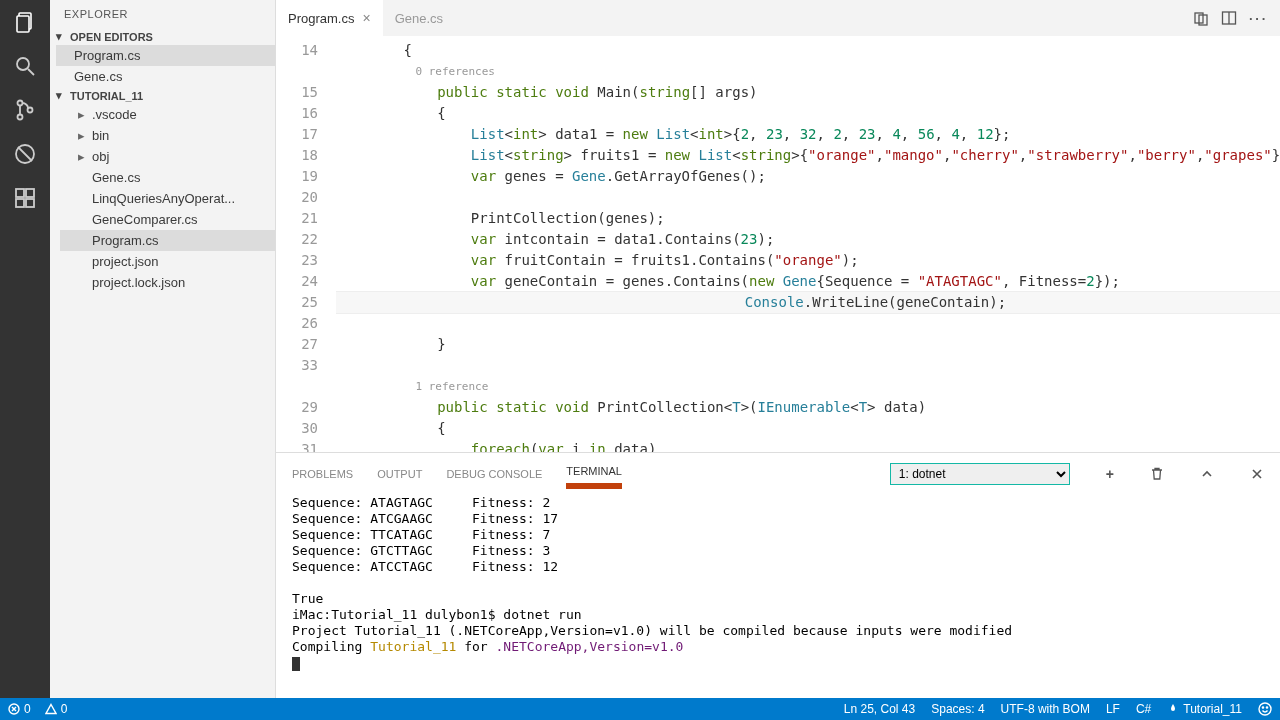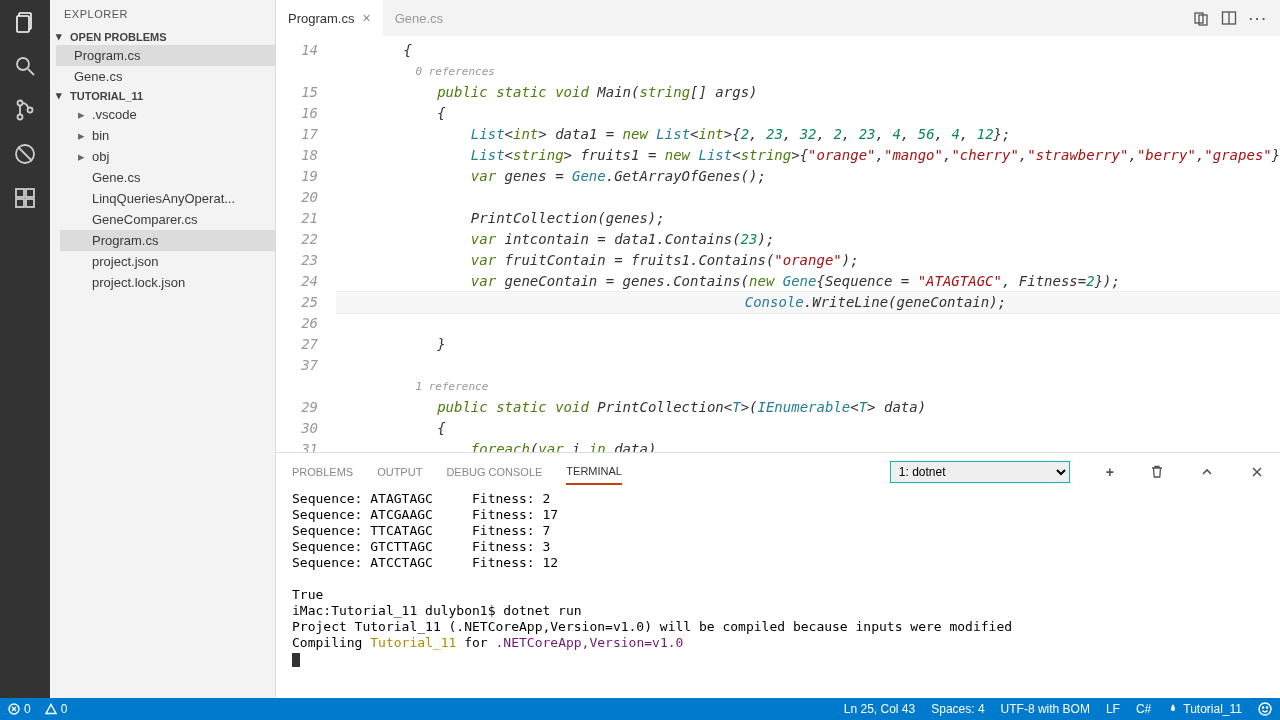--- a/index.html
+++ b/index.html
@@ -56,21 +56,21 @@
 }
 .tab {
   display: flex; align-items: center; padding: 0 12px; gap: 8px;
   font-size: 13px; color: #999; cursor: pointer;
 }
 .tab.active { background: #fff; color: #333; }
 .tab .close { color: #888; font-size: 14px; }
 .tab-actions { margin-left: auto; display: flex; align-items: center; gap: 12px; padding: 0 12px; color: #555; }
 
 
-.code-container { flex: 1; display: flex; overflow: hidden; background: #fff; font-style: italic; }
+.code-container { flex: 1; display: flex; overflow: hidden; background: #fff; }
 .gutter {
   width: 60px; text-align: right; padding-right: 18px;
   font-family: Menlo, Consolas, monospace; font-size: 14px;
   color: #999; line-height: 21px; padding-top: 4px;
 }
 .gutter .ln { height: 21px; }
 .code {
   flex: 1; font-family: Menlo, Consolas, monospace; font-size: 14px;
   line-height: 21px; white-space: pre; padding-top: 4px;
   overflow: hidden;
@@ -87,21 +87,21 @@
 
 .panel {
   height: 246px; border-top: 1px solid #ddd; background: #fff;
   display: flex; flex-direction: column;
 }
 .panel-tabs {
   display: flex; align-items: center; padding: 6px 16px 0 16px;
   gap: 24px; font-size: 11px; color: #888;
 }
 .panel-tabs .ptab { cursor: pointer; padding: 6px 0; }
-.panel-tabs .ptab.active { color: #333; border-bottom: 2px solid #c2410c; }
+.panel-tabs .ptab.active { color: #333; border-bottom: 6px solid #c2410c; }
 .panel-tabs .spacer { flex: 1; }
 .panel-tabs select {
   font-size: 12px; border: 1px solid #14b8a6; padding: 2px 4px; width: 180px;
 }
 .panel-tabs .picon { color: #555; cursor: pointer; font-size: 14px; }
 .terminal {
   flex: 1; font-family: Menlo, Consolas, monospace; font-size: 13px;
   line-height: 16px; padding: 6px 16px; white-space: pre; color: #000;
   overflow: hidden;
 }
@@ -159,21 +159,21 @@
           <rect x="3" y="13" width="8" height="8"></rect>
           <rect x="13" y="13" width="8" height="8"></rect>
         </svg>
     </div>
   </div>
 
   <div class="sidebar">
     <div class="sidebar-title">EXPLORER</div>
     <div class="section-header">
       <span class="chev">▾</span>
-      <span>OPEN PROBLEMS</span>
+      <span>OPEN EDITORS</span>
     </div>
     <div class="tree" id="open-editors-tree">
         <div class="tree-item selected">Program.cs</div>
         <div class="tree-item">Gene.cs</div>
       </div>
     <div class="section-header">
       <span class="chev">▾</span>
       <span>TUTORIAL_11</span>
     </div>
     <div class="tree nested" id="project-tree">
@@ -254,21 +254,21 @@
           <div class="ln">18</div>
           <div class="ln">19</div>
           <div class="ln">20</div>
           <div class="ln">21</div>
           <div class="ln">22</div>
           <div class="ln">23</div>
           <div class="ln">24</div>
           <div class="ln">25</div>
           <div class="ln">26</div>
           <div class="ln">27</div>
-          <div class="ln">37</div>
+          <div class="ln">33</div>
           <div class="ln"></div>
           <div class="ln">29</div>
           <div class="ln">30</div>
           <div class="ln">31</div>
           <div class="ln">32</div>
         </div>
       <div class="code" id="code"><div class="line">        {</div><div class="line codelens">            0 references</div><div class="line">            <span class="kw">public</span> <span class="kw">static</span> <span class="kw">void</span> Main(<span class="kw">string</span>[] args)</div><div class="line">            {</div><div class="line">                <span class="cls">List</span>&lt;<span class="kw">int</span>&gt; data1 = <span class="kw">new</span> <span class="cls">List</span>&lt;<span class="kw">int</span>&gt;{<span class="num">2</span>, <span class="num">23</span>, <span class="num">32</span>, <span class="num">2</span>, <span class="num">23</span>, <span class="num">4</span>, <span class="num">56</span>, <span class="num">4</span>, <span class="num">12</span>};</div><div class="line">                <span class="cls">List</span>&lt;<span class="kw">string</span>&gt; fruits1 = <span class="kw">new</span> <span class="cls">List</span>&lt;<span class="kw">string</span>&gt;{<span class="str">"orange"</span>,<span class="str">"mango"</span>,<span class="str">"cherry"</span>,<span class="str">"strawberry"</span>,<span class="str">"berry"</span>,<span class="str">"grapes"</span>};</div><div class="line">                <span class="kw">var</span> genes = <span class="cls">Gene</span>.GetArrayOfGenes();</div><div class="line"></div><div class="line">                PrintCollection(genes);</div><div class="line">                <span class="kw">var</span> intcontain = data1.Contains(<span class="num">23</span>);</div><div class="line">                <span class="kw">var</span> fruitContain = fruits1.Contains(<span class="str">"orange"</span>);</div><div class="line">                <span class="kw">var</span> geneContain = genes.Contains(<span class="kw">new</span> <span class="cls">Gene</span>{Sequence = <span class="str">"ATAGTAGC"</span>, Fitness=<span class="num">2</span>});</div><div class="line hl-line">                <span class="cls">Console</span>.WriteLine(geneContain);</div><div class="line"></div><div class="line">            }</div><div class="line"></div><div class="line codelens">            1 reference</div><div class="line">            <span class="kw">public</span> <span class="kw">static</span> <span class="kw">void</span> PrintCollection&lt;<span class="cls">T</span>&gt;(<span class="cls">IEnumerable</span>&lt;<span class="cls">T</span>&gt; data)</div><div class="line">            {</div><div class="line">                <span class="kw">foreach</span>(<span class="kw">var</span> i <span class="kw">in</span> data)</div><div class="line">                {</div></div>
     </div>
 
     <div class="panel">

